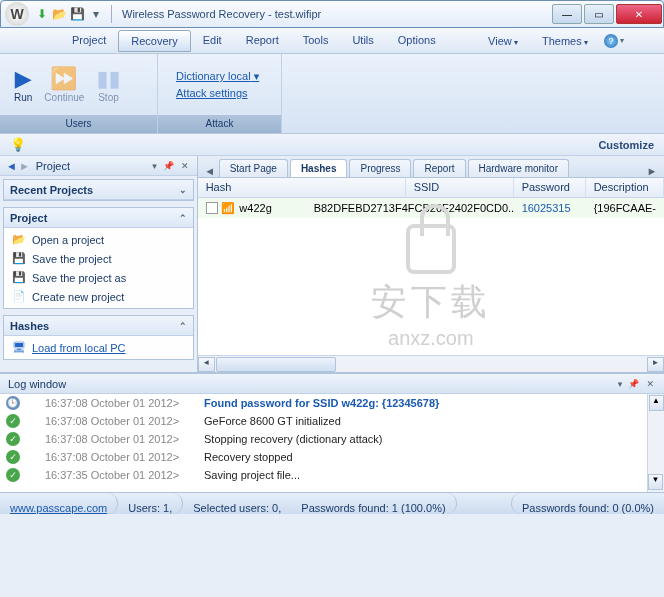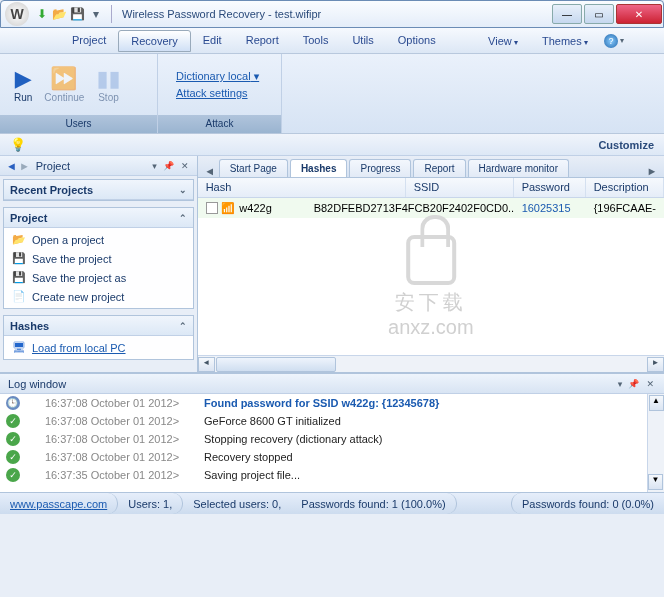--- a/index.html
+++ b/index.html
@@ -65,21 +65,21 @@
 .col { padding:3px 8px; border-right:1px solid #d4e0f0; color:#1a3a6a; }
 .c-ssid{width:108px;} .c-hash{width:208px;} .c-pass{width:72px;} .c-desc{flex:1;}
 .datarow { display:flex; height:20px; align-items:center; background:#f0faef; }
 .cell { padding:0 8px; overflow:hidden; white-space:nowrap; }
 .cell.c-ssid { display:flex; align-items:center; gap:4px; }
 .cell.c-pass { color:#1a5ab0; }
 .chk { width:12px; height:12px; border:1px solid #999; background:#fff; }
 .wifi-ico { color:#3a9a3a; font-size:11px; }
 .grid-body { flex:1; position:relative; background:#fff; }
 .watermark { position:absolute; left:50%; top:50%; transform:translate(-50%,-50%); text-align:center; color:#d0d0d0; pointer-events:none; }
-.watermark .cn { font-size:20px; letter-spacing:4px; }
+.watermark .cn { font-size:36px; letter-spacing:4px; }
 .watermark .en { font-size:20px; }
 .wm-lock { width:50px; height:50px; margin:0 auto 4px; border:4px solid #d8d8d8; border-radius:8px; position:relative; }
 .wm-lock::before { content:""; position:absolute; top:-24px; left:10px; width:22px; height:28px; border:4px solid #d8d8d8; border-bottom:none; border-radius:14px 14px 0 0; }
 .hscroll { height:17px; background:#eef2f8; border-top:1px solid #c8d6ea; display:flex; align-items:center; }
 .hscroll .sbtn { width:17px; height:15px; background:linear-gradient(#f5f8fc,#dae4f2); border:1px solid #b0c4dc; text-align:center; font-size:8px; color:#456; }
 .hscroll .thumb { width:120px; height:15px; margin-left:1px; background:linear-gradient(#eef4fc,#cfdef0); border:1px solid #b0c4dc; border-radius:2px; }
 
 
 .log { border-top:2px solid #b0c4dc; }
 .log-hdr { height:20px; background:linear-gradient(#eef4fc,#d8e4f3); display:flex; align-items:center; padding:0 8px; color:#1a3a6a; border-bottom:1px solid #c0d0e6; }
@@ -90,21 +90,21 @@
 .li-clock { background:#6a8ac0; }
 .li-ok { background:#4aa64a; }
 .log-ts { color:#888; width:168px;text-align:center; }
 .log-msg { color:#222; }
 .log-msg.found { color:#1a5ab0; font-weight:bold; }
 .log-scroll { position:absolute; right:0; top:0; width:17px; height:100%; background:#eef2f8; border-left:1px solid #c8d6ea; }
 .log-scroll .sbtn { width:15px; height:16px; margin:1px auto; background:linear-gradient(#f5f8fc,#dae4f2); border:1px solid #b0c4dc; font-size:8px; text-align:center; }
 
 
 .status { height:22px; background:linear-gradient(#e6eefa,#cddcef); display:flex; align-items:center; border-top:1px solid #b0c4dc; font-size:10px; color:#1a3a6a; }
-.status .seg { padding:0 10px; border-right:1px solid #b0c4dc; height:100%; display:flex; align-items:center;border-radius:10px; }
+.status .seg { padding:0 10px; border-right:1px solid #b0c4dc; height:100%; display:flex; align-items:flex-end;border-radius:10px; }
 .status a { color:#1a5ab0; text-decoration:underline; }
 .status .last { margin-left:auto; border-left:1px solid #b0c4dc; border-right:none; }
 .help-circ { width:14px; height:14px; border-radius:50%; background:radial-gradient(#8cf,#26a); color:#fff; display:inline-flex; align-items:center; justify-content:center; font-size:9px; margin-left:4px; }
 </style>
 </head>
 <body>
 
 <div class="titlebar">
   <div class="app-icon">W</div>
   <span class="qa-icon" style="color:#3a3">⬇</span>

